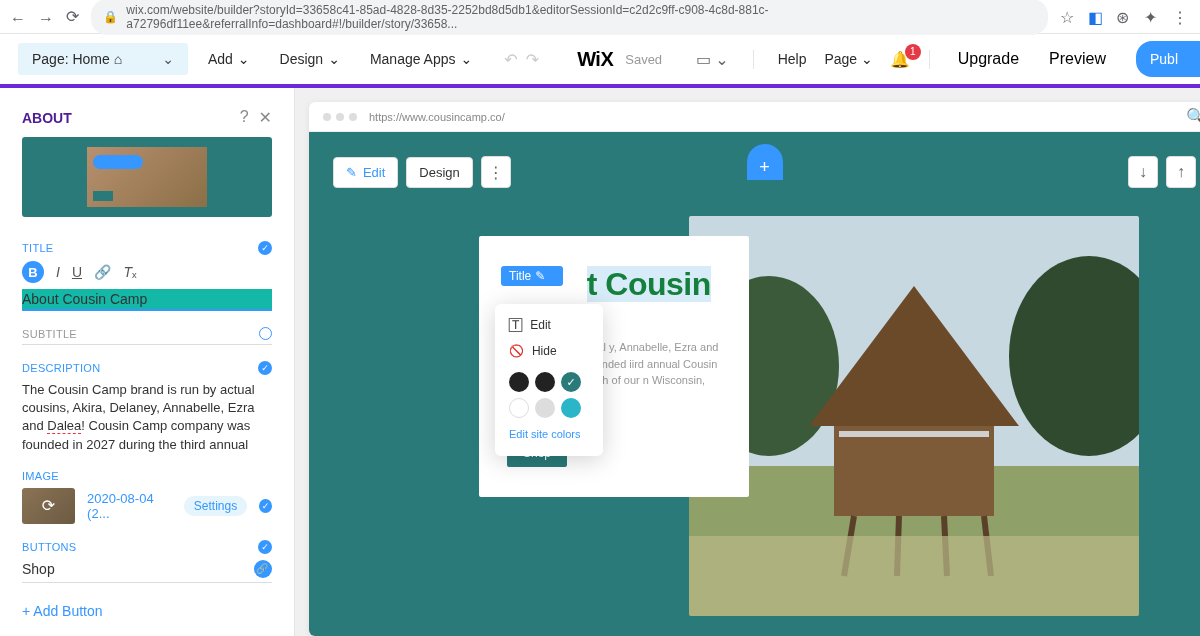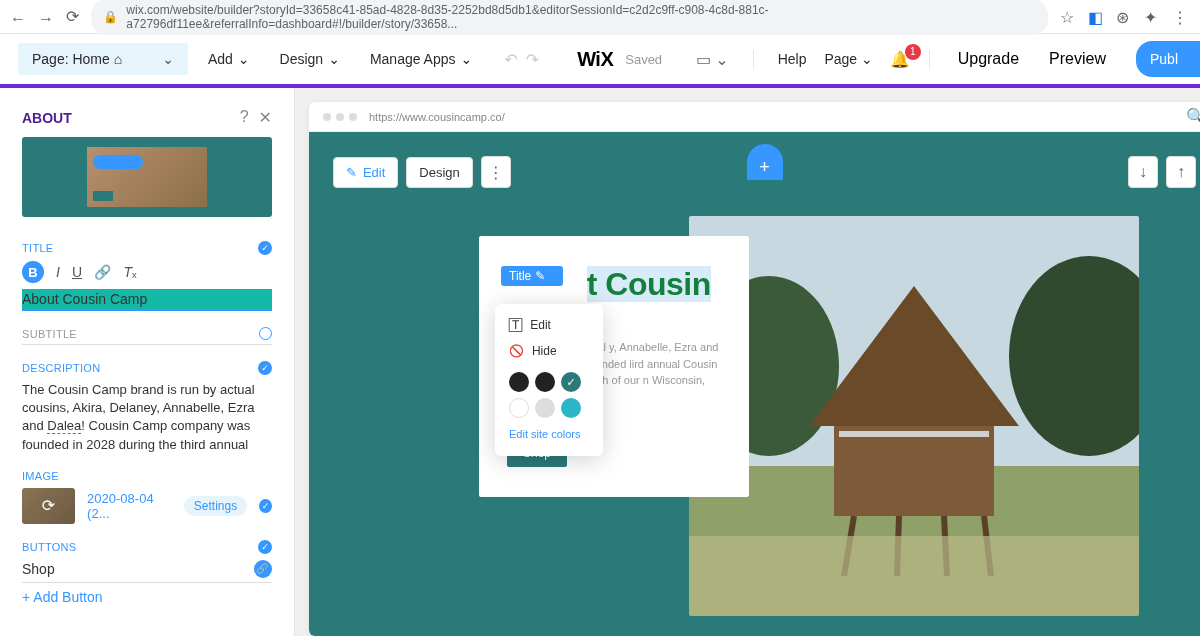--- a/index.html
+++ b/index.html
@@ -45,21 +45,21 @@
 .subtitle-row .lbl{font-size:11px;color:#999;letter-spacing:0.3px}
 .subtitle-row .rad{width:13px;height:13px;border:1.5px solid #3597ff;border-radius:50%}
 .desc{font-size:13px;line-height:1.4;color:#333;margin-bottom:6px}
 .desc .sp{border-bottom:1.5px dashed #e63946}
 .image-row{display:flex;align-items:center;gap:12px;margin-top:6px}
 .image-row .imgbx{width:58px;height:36px;background:linear-gradient(135deg,#8b7355,#6b5a42);border-radius:3px;display:flex;align-items:center;justify-content:center;color:#fff}
 .image-row .date{color:#3597ff;font-size:13px}
 .image-row .set{background:#e6f4fc;color:#3597ff;font-size:12px;padding:3px 10px;border-radius:12px}
 .buttons-val{font-size:14px;color:#333;margin-top:4px;border-bottom:1px solid #ddd;padding-bottom:4px;display:flex;justify-content:space-between;align-items:center}
 .buttons-val .link{width:18px;height:18px;border-radius:50%;background:#3597ff;color:#fff;display:flex;align-items:center;justify-content:center;font-size:10px}
-.add-btn{color:#3597ff;font-size:14px;margin-top:6px}
+.add-btn{color:#3597ff;font-size:14px;margin-top:20px}
 .canvas{flex:1;background:#f0f0f0;overflow:hidden;position:relative}
 .canvas-frame{position:absolute;top:14px;left:14px;right:-20px;bottom:0;background:#fff;border-radius:6px;box-shadow:0 1px 6px rgba(0,0,0,0.08);overflow:hidden}
 .mini-url{height:30px;display:flex;align-items:center;padding:0 14px;gap:12px;border-bottom:1px solid #eee}
 .mini-url .dots{display:flex;gap:5px}
 .mini-url .dot{width:8px;height:8px;border-radius:50%;background:#ddd}
 .mini-url .addr{font-size:11px;color:#888;flex:1}
 .mini-url .search{color:#888}
 .page-bg{position:absolute;top:30px;left:0;right:0;bottom:0;background:#2a7a7a;padding:24px 24px}
 .page-actions{display:flex;gap:8px;align-items:center}
 .page-actions .btn{background:#fff;border:1px solid #ddd;border-radius:4px;padding:7px 12px;font-size:13px;color:#333;display:flex;align-items:center;gap:6px}
@@ -179,21 +179,21 @@
       <span class="lbl">SUBTITLE</span>
       <span class="rad"></span>
     </div>
 
     <div class="field-sep"></div>
     <div class="field-head">
       <span class="lbl">DESCRIPTION</span>
       <span class="chk">✓</span>
     </div>
     <div class="desc">
-      <span>The Cousin Camp brand is run by actual cousins, Akira, Delaney, Annabelle, Ezra and </span><span class="sp">Dalea</span><span>! Cousin Camp company was founded in 2028 during the third annual</span>
+      <span>The Cousin Camp brand is run by actual cousins, Akira, Delaney, Annabelle, Ezra and </span><span class="sp">Dalea</span><span>! Cousin Camp company was founded in 2027 during the third annual</span>
     </div>
 
     <div class="field-sep"></div>
     <div class="field-head">
       <span class="lbl">IMAGE</span>
       <span></span>
     </div>
     <div class="image-row">
       <div class="imgbx">
           <span>⟳</span>

